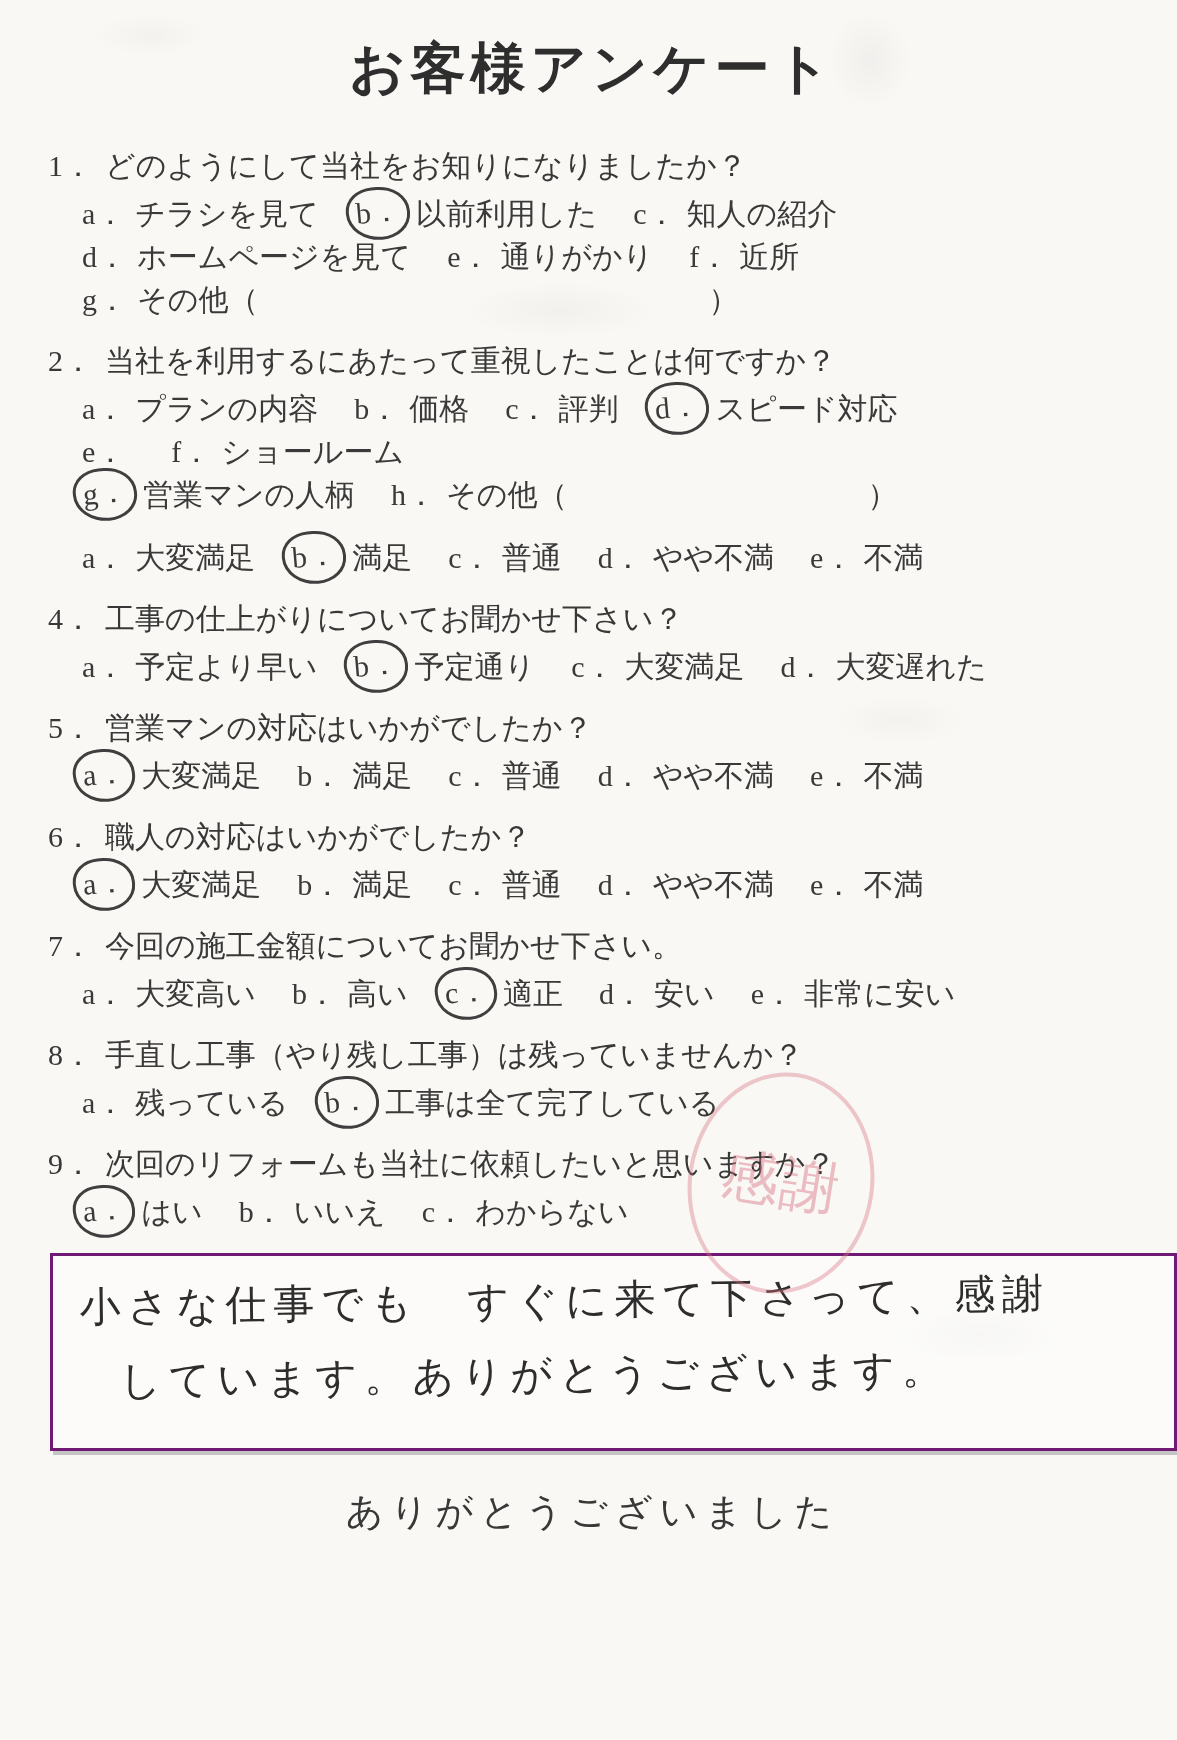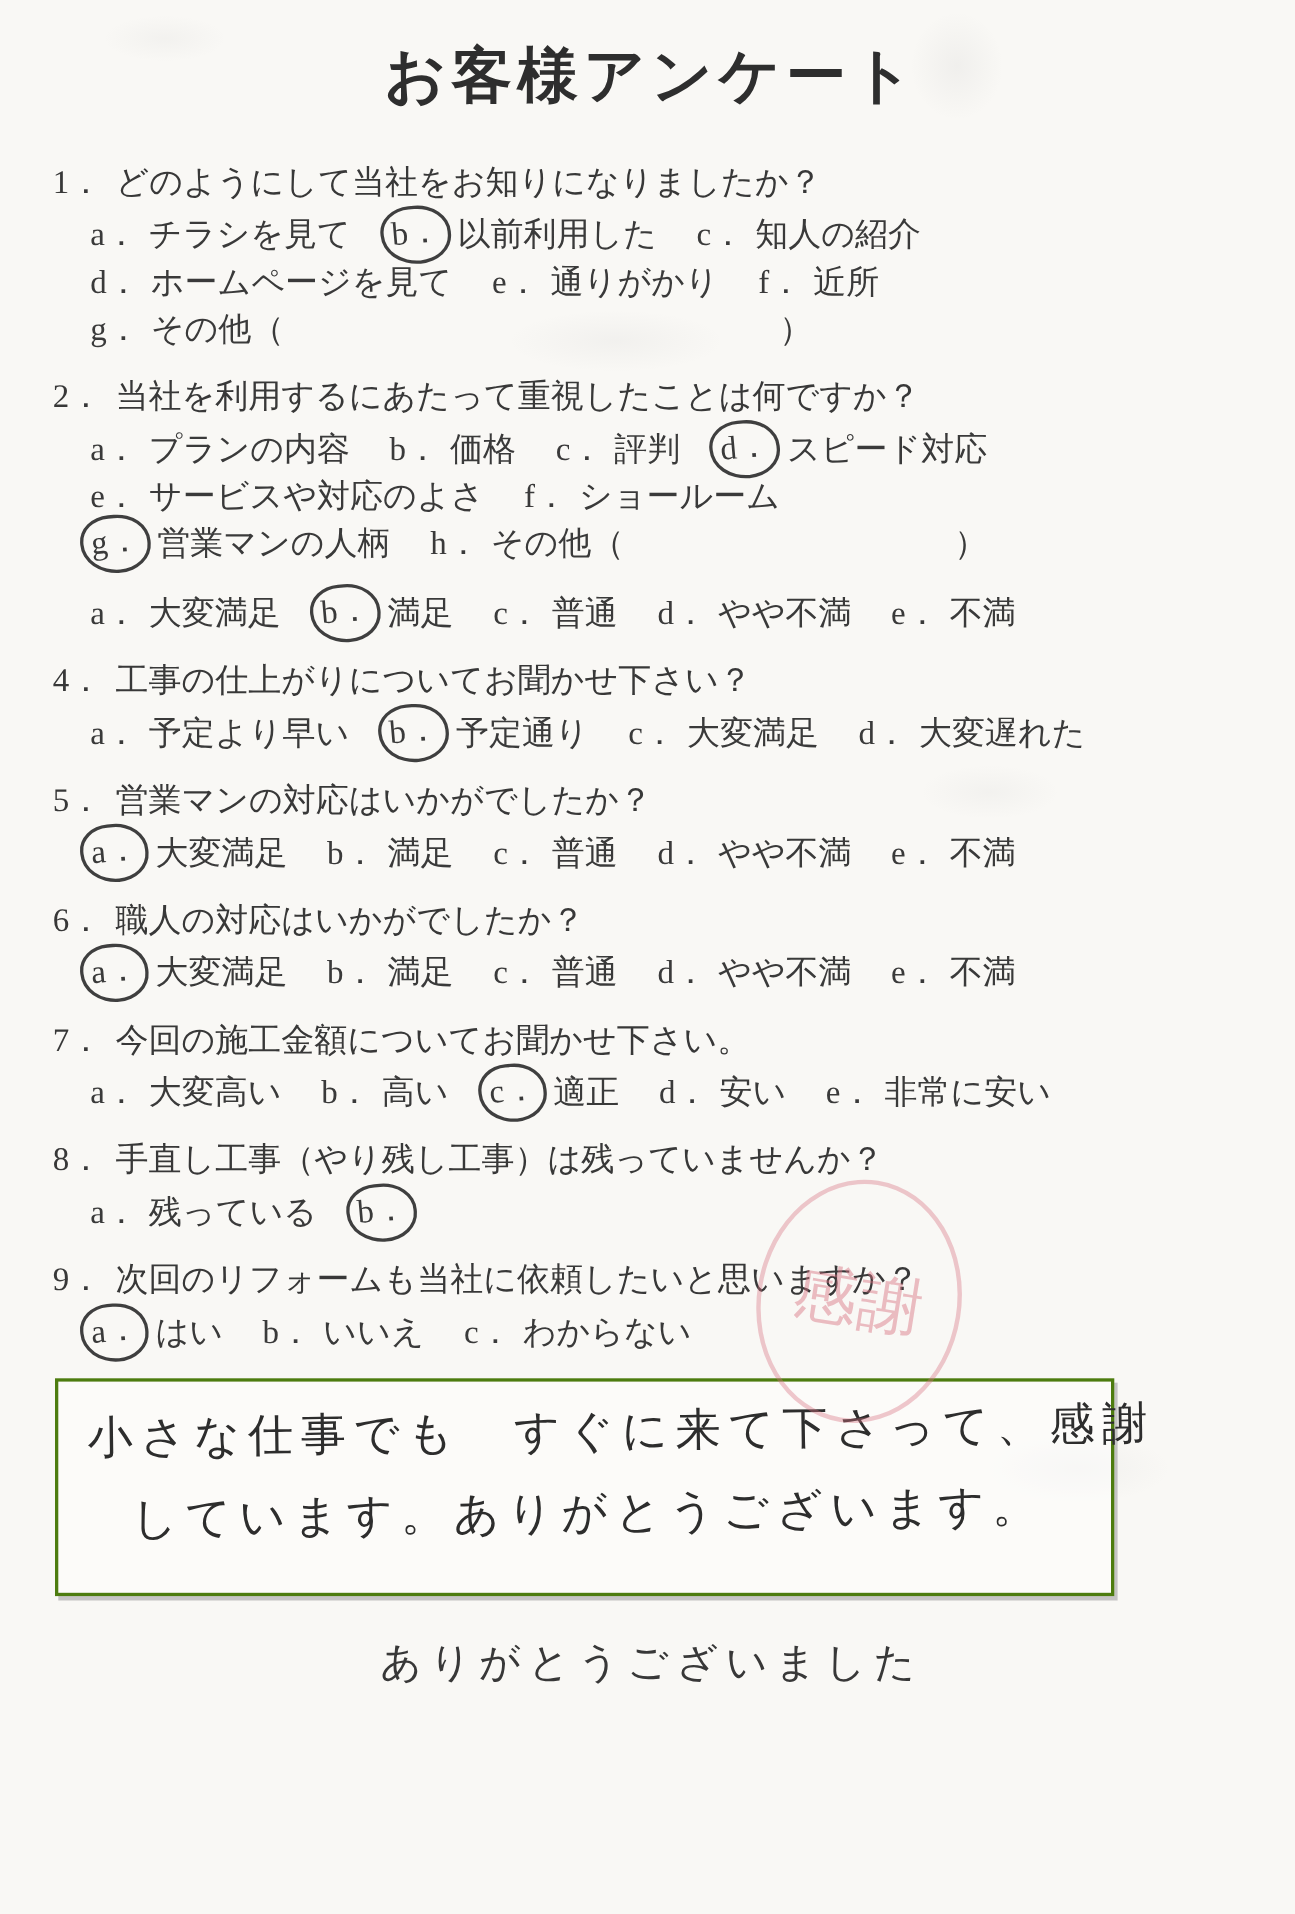--- a/index.html
+++ b/index.html
@@ -49,23 +49,23 @@
   .circled {
     border:3px solid #3f3f3f;
     border-radius:48% 55% 52% 60%;
     padding:0 6px 4px 7px;
     margin:-5px 6px -5px -9px;
     transform:rotate(-5deg);
   }
   .comment-box {
     position:relative;
     margin:16px 0 0 2px;
-    width:963px; height:198px;
+    width:1127px; height:198px;
     box-sizing:border-box;
-    border:3px solid #4d7c0f;
+    border:3px solid #701a75;
     box-shadow:3px 4px 0 rgba(100,100,105,.35);
     background:rgba(255,255,255,.45);
     padding:14px 8px 0 26px;
   }
   .hand {
     font-size:41px; color:#2d2d2d;
     letter-spacing:7px; line-height:74px;
     white-space:nowrap;
     transform:rotate(-0.8deg);
     transform-origin:left top;
@@ -101,21 +101,21 @@
   <div>
       <div class="question">
         <div class="q-head"><span class="q-num">1．</span><span>どのようにして当社をお知りになりましたか？</span></div>
         <div class="opt-line"><span class="opt"><span class="letter">a．</span><span class="olabel">チラシを見て</span></span><span class="opt"><span class="letter circled">b．</span><span class="olabel">以前利用した</span></span><span class="opt"><span class="letter">c．</span><span class="olabel">知人の紹介</span></span></div>
         <div class="opt-line"><span class="opt"><span class="letter">d．</span><span class="olabel">ホームページを見て</span></span><span class="opt"><span class="letter">e．</span><span class="olabel">通りがかり</span></span><span class="opt"><span class="letter">f．</span><span class="olabel">近所</span></span></div>
         <div class="opt-line"><span class="opt"><span class="letter">g．</span><span class="olabel">その他（　　　　　　　　　　　　　　　）</span></span></div>
       </div>
       <div class="question">
         <div class="q-head"><span class="q-num">2．</span><span>当社を利用するにあたって重視したことは何ですか？</span></div>
         <div class="opt-line"><span class="opt"><span class="letter">a．</span><span class="olabel">プランの内容</span></span><span class="opt"><span class="letter">b．</span><span class="olabel">価格</span></span><span class="opt"><span class="letter">c．</span><span class="olabel">評判</span></span><span class="opt"><span class="letter circled">d．</span><span class="olabel">スピード対応</span></span></div>
-        <div class="opt-line"><span class="opt"><span class="letter">e．</span><span class="olabel">サービスや対応のよさ</span></span><span class="opt"><span class="letter">f．</span><span class="olabel">ショールーム</span></span></div>
+        <div class="opt-line"><span class="opt"><span class="letter">e．</span></span><span class="opt"><span class="letter">f．</span><span class="olabel">ショールーム</span></span></div>
         <div class="opt-line"><span class="opt"><span class="letter circled">g．</span><span class="olabel">営業マンの人柄</span></span><span class="opt"><span class="letter">h．</span><span class="olabel">その他（　　　　　　　　　　）</span></span></div>
       </div>
       <div class="question">
         <div class="opt-line"><span class="opt"><span class="letter">a．</span><span class="olabel">大変満足</span></span><span class="opt"><span class="letter circled">b．</span><span class="olabel">満足</span></span><span class="opt"><span class="letter">c．</span><span class="olabel">普通</span></span><span class="opt"><span class="letter">d．</span><span class="olabel">やや不満</span></span><span class="opt"><span class="letter">e．</span><span class="olabel">不満</span></span></div>
       </div>
       <div class="question">
         <div class="q-head"><span class="q-num">4．</span><span>工事の仕上がりについてお聞かせ下さい？</span></div>
         <div class="opt-line"><span class="opt"><span class="letter">a．</span><span class="olabel">予定より早い</span></span><span class="opt"><span class="letter circled">b．</span><span class="olabel">予定通り</span></span><span class="opt"><span class="letter">c．</span><span class="olabel">大変満足</span></span><span class="opt"><span class="letter">d．</span><span class="olabel">大変遅れた</span></span></div>
       </div>
       <div class="question">
@@ -125,21 +125,21 @@
       <div class="question">
         <div class="q-head"><span class="q-num">6．</span><span>職人の対応はいかがでしたか？</span></div>
         <div class="opt-line"><span class="opt"><span class="letter circled">a．</span><span class="olabel">大変満足</span></span><span class="opt"><span class="letter">b．</span><span class="olabel">満足</span></span><span class="opt"><span class="letter">c．</span><span class="olabel">普通</span></span><span class="opt"><span class="letter">d．</span><span class="olabel">やや不満</span></span><span class="opt"><span class="letter">e．</span><span class="olabel">不満</span></span></div>
       </div>
       <div class="question">
         <div class="q-head"><span class="q-num">7．</span><span>今回の施工金額についてお聞かせ下さい。</span></div>
         <div class="opt-line"><span class="opt"><span class="letter">a．</span><span class="olabel">大変高い</span></span><span class="opt"><span class="letter">b．</span><span class="olabel">高い</span></span><span class="opt"><span class="letter circled">c．</span><span class="olabel">適正</span></span><span class="opt"><span class="letter">d．</span><span class="olabel">安い</span></span><span class="opt"><span class="letter">e．</span><span class="olabel">非常に安い</span></span></div>
       </div>
       <div class="question">
         <div class="q-head"><span class="q-num">8．</span><span>手直し工事（やり残し工事）は残っていませんか？</span></div>
-        <div class="opt-line"><span class="opt"><span class="letter">a．</span><span class="olabel">残っている</span></span><span class="opt"><span class="letter circled">b．</span></span></div>
+        <div class="opt-line"><span class="opt"><span class="letter">a．</span><span class="olabel">残っている</span></span><span class="opt"><span class="letter circled">b．</span><span class="olabel">工事は全て完了している</span></span></div>
       </div>
       <div class="question">
         <div class="q-head"><span class="q-num">9．</span><span>次回のリフォームも当社に依頼したいと思いますか？</span></div>
         <div class="opt-line"><span class="opt"><span class="letter circled">a．</span><span class="olabel">はい</span></span><span class="opt"><span class="letter">b．</span><span class="olabel">いいえ</span></span><span class="opt"><span class="letter">c．</span><span class="olabel">わからない</span></span></div>
       </div>
     </div>
 
   <div class="comment-box">
     <div class="hand">小さな仕事でも　すぐに来て下さって、感謝</div>
     <div class="hand l2">しています。ありがとうございます。</div>

